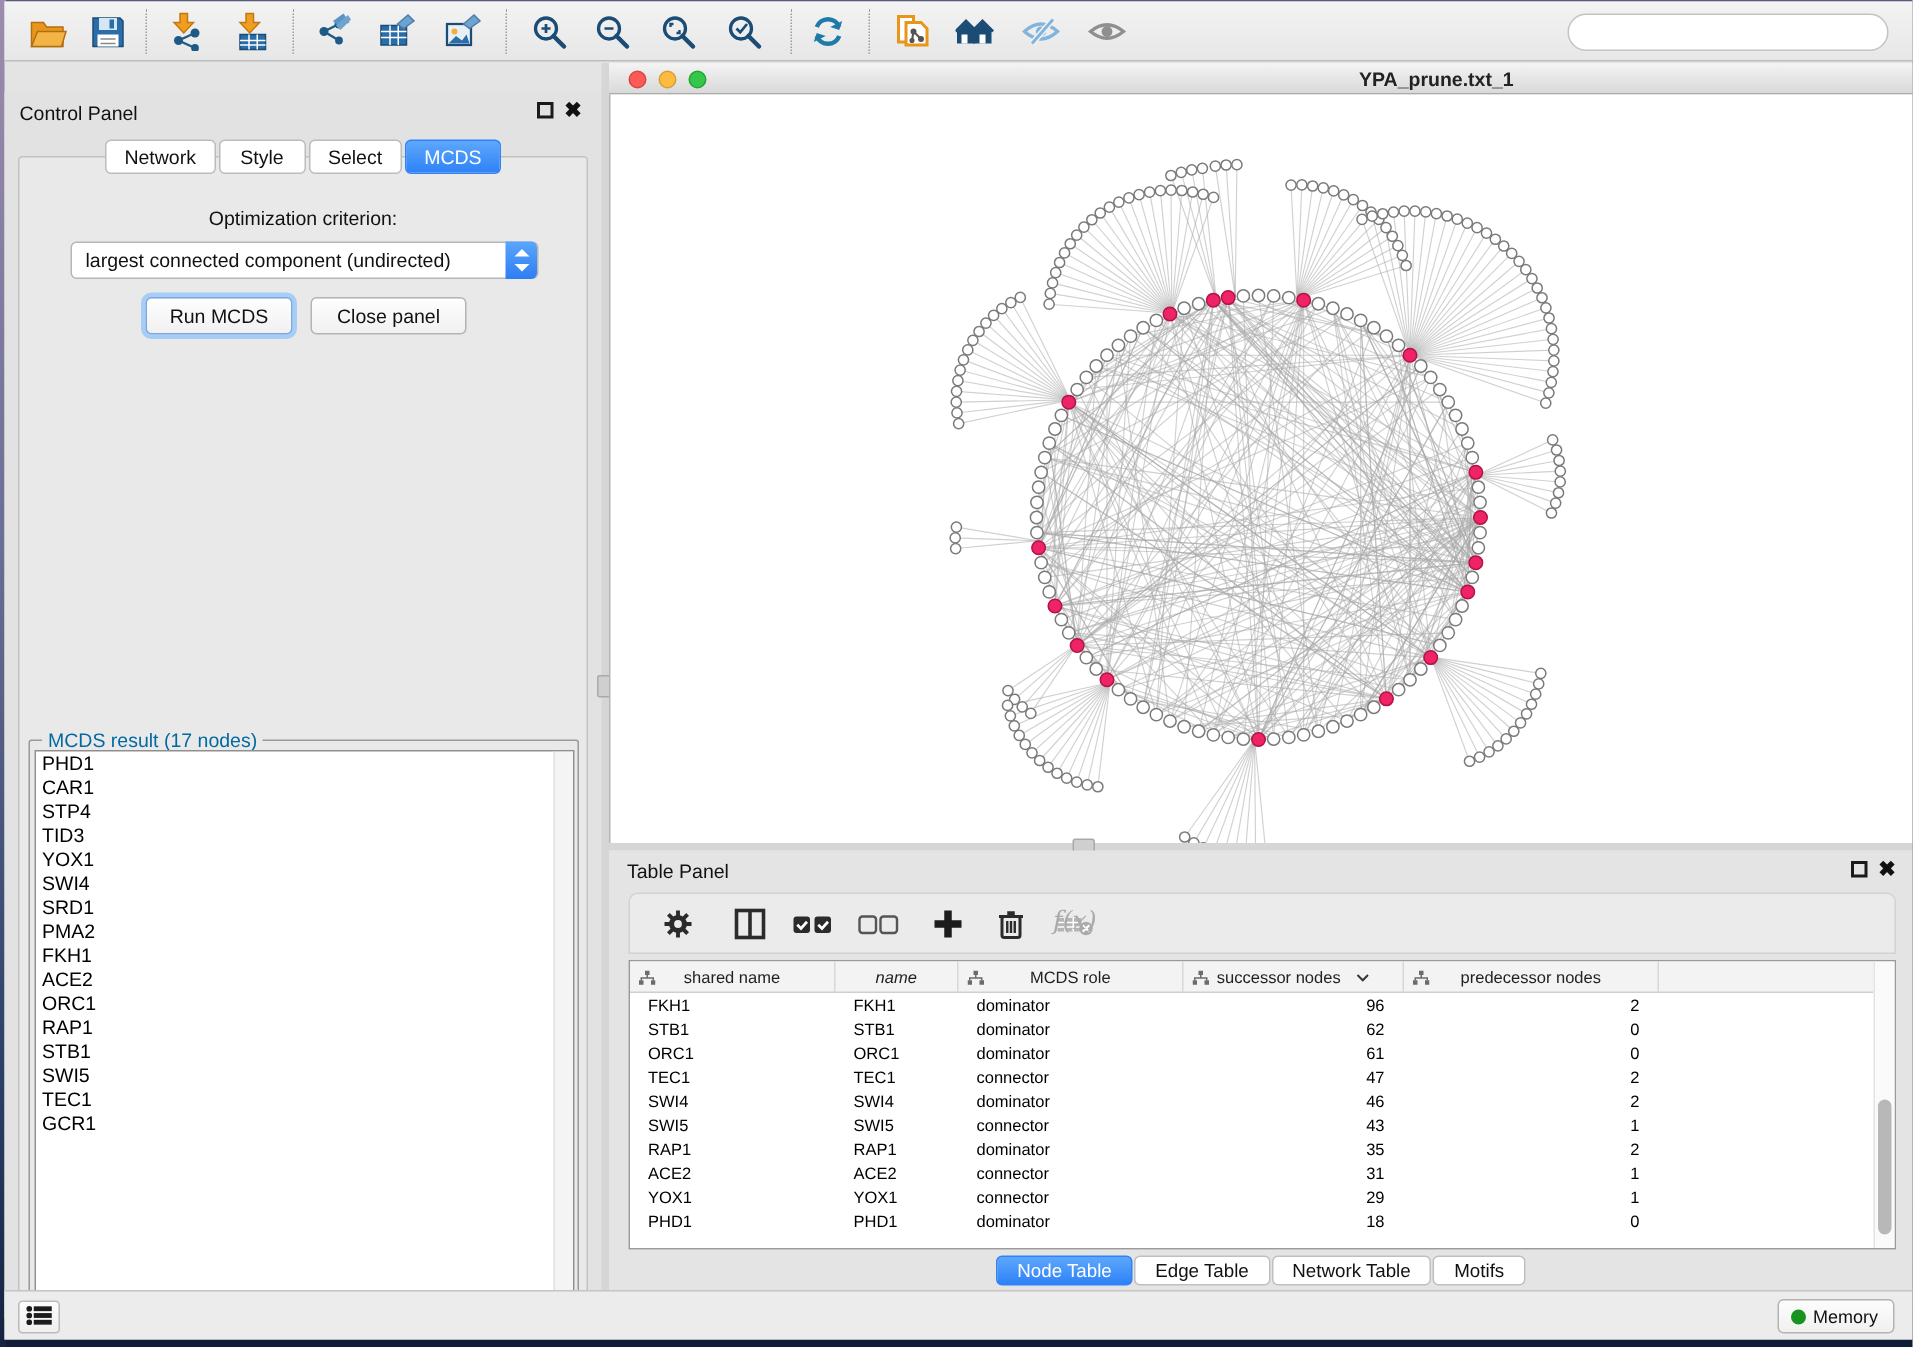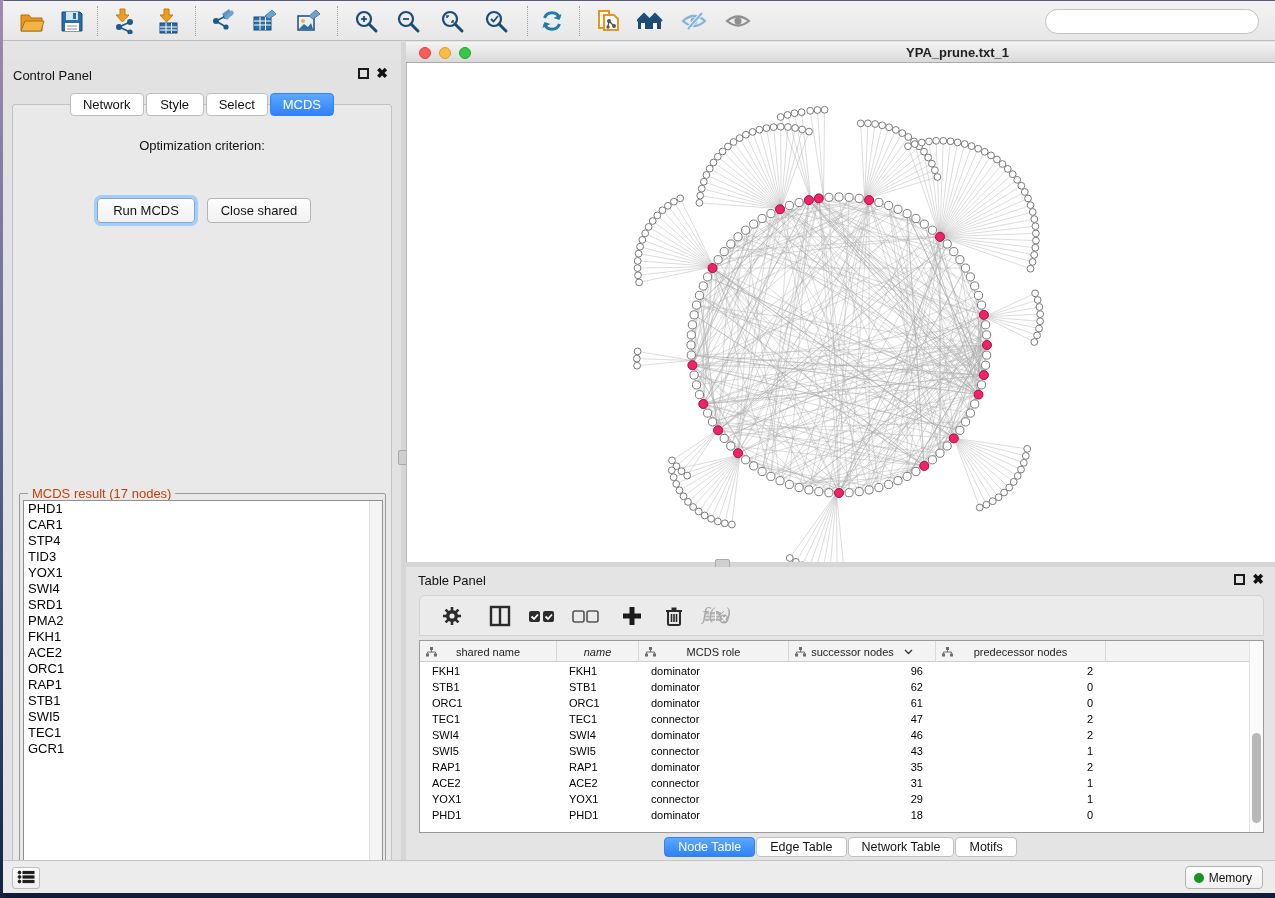--- a/index.html
+++ b/index.html
@@ -45,21 +45,21 @@
   .dd-stepper { position:absolute; right:0; top:-1px; width:21px; height:25px; border-radius:0 4px 4px 0;
     background:linear-gradient(180deg,#5aa5fd,#2f7df2); }
   .dd-stepper i { position:absolute; left:5.5px; width:0; height:0; border-left:5px solid transparent; border-right:5px solid transparent; }
   .dd-up { top:5px; border-bottom:5px solid #fff; }
   .dd-down { bottom:5px; border-top:5px solid #fff; }
   .btn { position:absolute; height:25px; background:linear-gradient(180deg,#fefefe,#f1f1f1);
     border:1px solid #b4b4b4; border-radius:4px; font-size:13px; color:#111; cursor:pointer; }
   .btn-run { left:84px; top:93px; width:98px; box-shadow:0 0 0 3px #a5cdf8; border-color:#7aa9e0; }
   .btn-closep { left:194px; top:93px; width:104px; }
   .result-group { position:absolute; left:6px; top:388px; width:367px; height:371px; border:1px solid #9a9a9a; border-radius:2px; }
-  .result-title { position:absolute; left:8px; top:-8px; background:#e9e9e9; padding:0 4px; font-size:13px; color:#c2410c; }
+  .result-title { position:absolute; left:8px; top:-8px; background:#e9e9e9; padding:0 4px; font-size:13px; color:#0369a1; }
   .result-list { position:absolute; left:3px; top:6px; width:360px; height:361px; background:#fff;
     border:1px solid #8f8f8f; overflow:hidden; }
   .result-scroll { position:absolute; right:0; top:0; width:13px; height:100%; background:#f4f4f4; border-left:1px solid #e0e0e0; }
   .result-item { font-size:13px; color:#000; padding:0 0 0 4px; line-height:16px; cursor:default; }
 
   
   .v-divider { position:absolute; left:398px; top:41px; width:5px; height:818px; background:#d6d6d6; }
   .v-grip { position:absolute; left:-3px; top:408px; width:10px; height:15px; background:#cfcfcf; border:1px solid #a9a9a9; border-radius:2px; }
   .h-divider { position:absolute; left:403px; top:561px; width:869px; height:5px; background:#d6d6d6; }
   .h-grip { position:absolute; left:309px; top:-3px; width:15px; height:10px; background:#cfcfcf; border:1px solid #a9a9a9; border-radius:2px; }
@@ -264,22 +264,29 @@
   </div>
 
   <div class="control-panel">
     <div class="panel-header">
       <span class="panel-title">Control Panel</span>
       <button class="float-btn cp-float"></button>
       <button class="close-btn cp-close">✖</button>
     </div>
     <div class="cp-body">
       <div class="opt-label">Optimization criterion:</div>
+      <div class="dropdown">
+        <span class="dd-text">largest connected component (undirected)</span>
+        <span class="dd-stepper">
+            <i class="dd-up"></i>
+            <i class="dd-down"></i>
+          </span>
+      </div>
       <button class="btn btn-run">Run MCDS</button>
-      <button class="btn btn-closep">Close shared</button>
+      <button class="btn btn-closep">Close panel</button>
       <div class="result-group">
         <span class="result-title">MCDS result (17 nodes)</span>
         <div class="result-list">
           <div>
               <div class="result-item">PHD1</div>
               <div class="result-item">CAR1</div>
               <div class="result-item">STP4</div>
               <div class="result-item">TID3</div>
               <div class="result-item">YOX1</div>
               <div class="result-item">SWI4</div>

